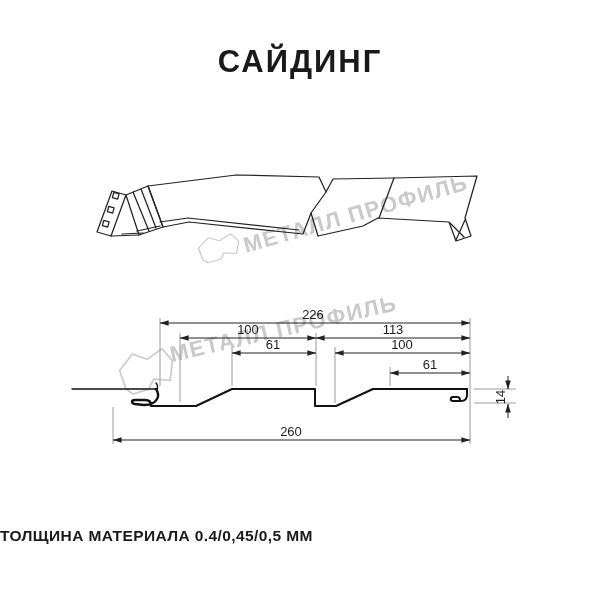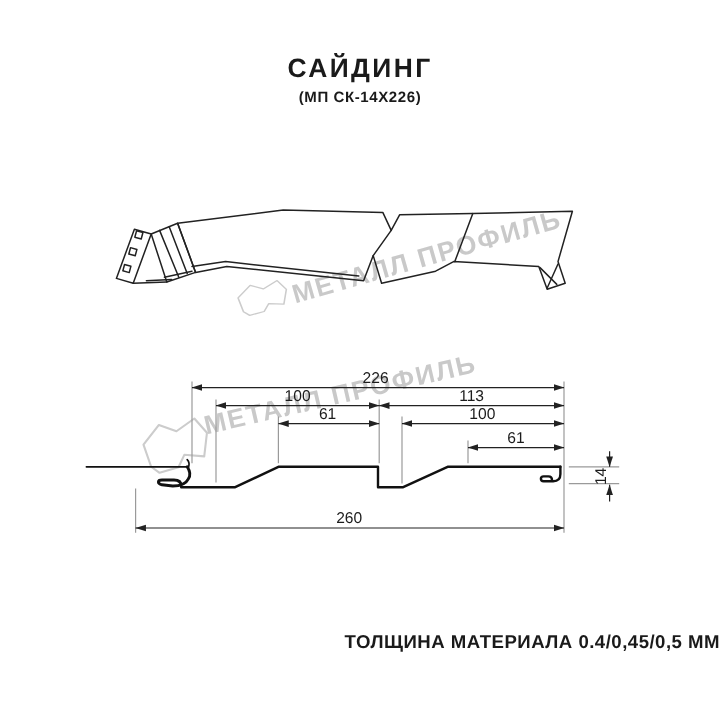--- a/index.html
+++ b/index.html
@@ -1,45 +1,44 @@
 <!DOCTYPE html>
 <html><head>
 <meta charset="utf-8">
 <style>
   html,body{margin:0;padding:0;background:#fff;}
   .sheet{
     position:relative;width:600px;height:600px;background:#fff;overflow:hidden;
     font-family:"Liberation Sans",sans-serif;color:#1a1a1a;
   }
   .header{position:absolute;top:46px;left:0;width:600px;text-align:center;}
-  .title{font-size:22px;font-weight:800;letter-spacing:2px;line-height:1;text-align:center;}
+  .title{font-size:31px;font-weight:800;letter-spacing:2px;line-height:1;text-align:center;}
   .subtitle{margin-top:9px;font-size:16px;font-weight:700;letter-spacing:1px;line-height:1;}
   .model{margin-top:7px;font-size:12.5px;font-weight:700;letter-spacing:0.5px;line-height:1;}
-  .footer{position:absolute;top:527px;left:0;width:600px;text-align:right;
+  .footer{position:absolute;top:527px;left:0;width:600px;text-align:left;
     font-size:15.5px;font-weight:700;letter-spacing:0.4px;}
   svg.fig{position:absolute;top:0;left:0;}
   .wm-text{font-family:"Liberation Sans",sans-serif;font-size:22px;font-weight:700;
     fill:#c9c9c9;letter-spacing:1.5px;}
   .wm-shape{fill:none;stroke:#cccccc;stroke-width:1.4px;stroke-linejoin:round;}
   .sketch{fill:none;stroke:#222;stroke-width:1.25px;stroke-linejoin:round;stroke-linecap:round;}
   .prof{fill:none;stroke:#111;stroke-width:2px;stroke-linejoin:round;stroke-linecap:round;}
   .prof-thin{fill:none;stroke:#111;stroke-width:1.4px;stroke-linecap:round;}
   .prof-thick{fill:none;stroke:#111;stroke-width:2.4px;stroke-linejoin:round;stroke-linecap:round;}
   .ext{stroke:#9a9a9a;stroke-width:1px;fill:none;}
   .dim{stroke:#222;stroke-width:1px;fill:none;}
   .dim-label{font-family:"Liberation Sans",sans-serif;font-size:13px;fill:#1c1c1c;}
 </style>
 </head>
 <body>
 
 <div class="sheet">
 
   <div class="header">
     <div class="title">САЙДИНГ</div>
-    <div class="model">(МП СК-14Х226)</div>
   </div>
 
   <svg class="fig" width="600" height="600" viewBox="0 0 600 600">
     <defs>
       <marker id="ah" markerWidth="10" markerHeight="7" refX="8.6" refY="3.5" orient="auto-start-reverse" markerUnits="userSpaceOnUse">
         <path d="M0,0.7 L8.8,3.5 L0,6.3 Z" fill="#222"></path>
       </marker>
     </defs>
 
     <g>

